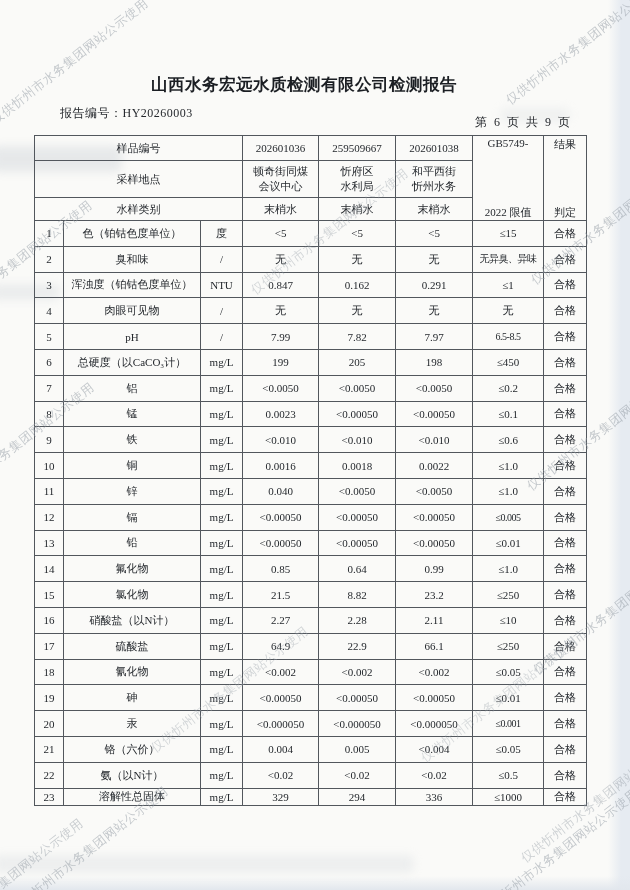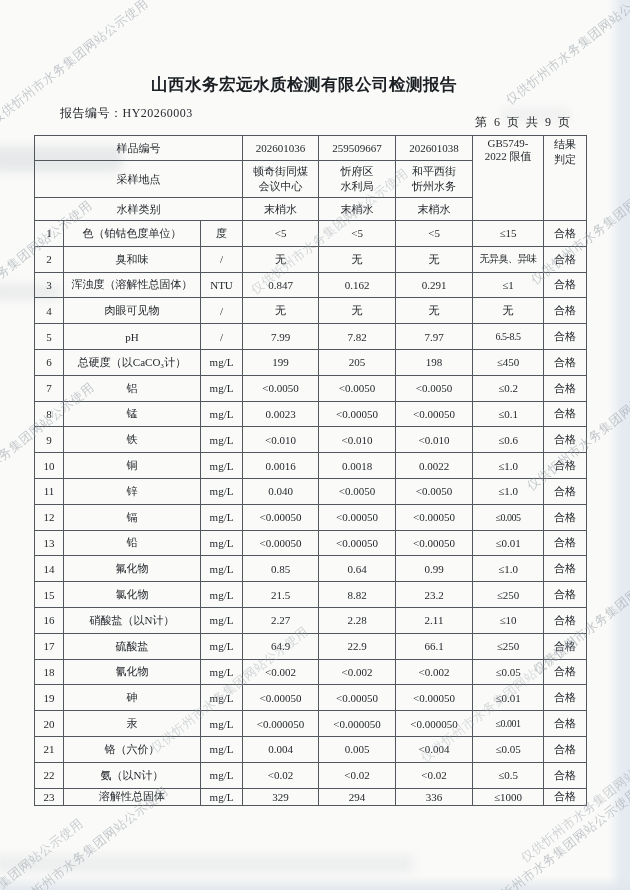--- a/index.html
+++ b/index.html
@@ -26,21 +26,21 @@
   
   table.report{position:absolute;left:34px;top:135px;width:552px;
     border-collapse:collapse;table-layout:fixed;z-index:2;
     font-size:11px;color:#24282d;}
   table.report td{border:1px solid #52575d;text-align:center;vertical-align:middle;
     padding:0 1px;overflow:hidden;}
   table.report{border:1.5px solid #3e4349;}
   td.item{text-align:left;padding-left:7px;}
   td.two-line{line-height:1.4;}
   td.spread{padding:0;}
-  td.spread .sp{display:flex;flex-direction:column;justify-content:flex-start;height:100%;min-height:83px;}
+  td.spread .sp{display:flex;flex-direction:column;justify-content:space-between;height:100%;min-height:83px;}
   td.small{font-size:10px;letter-spacing:-0.5px;}
   
   .wm{position:absolute;white-space:nowrap;font-size:12.5px;color:#99a1a9;
     letter-spacing:0.5px;transform:translate(-50%,-50%) rotate(-38deg);
     z-index:5;pointer-events:none;font-family:"Liberation Sans","DejaVu Sans",sans-serif;}
 </style>
 </head>
 <body>
 
 <div class="page">
@@ -116,21 +116,21 @@
       <td class="item">臭和味</td>
       <td>/</td>
       <td>无</td>
       <td>无</td>
       <td>无</td>
       <td class="small">无异臭、异味</td>
       <td>合格</td>
     </tr>
         <tr style="height:25.8px">
       <td>3</td>
-      <td class="item">浑浊度（溶解性总固体）</td>
+      <td class="item">浑浊度（铂钴色度单位）</td>
       <td>NTU</td>
       <td>0.847</td>
       <td>0.162</td>
       <td>0.291</td>
       <td class="">≤1</td>
       <td>合格</td>
     </tr>
         <tr style="height:25.8px">
       <td>4</td>
       <td class="item">肉眼可见物</td>

